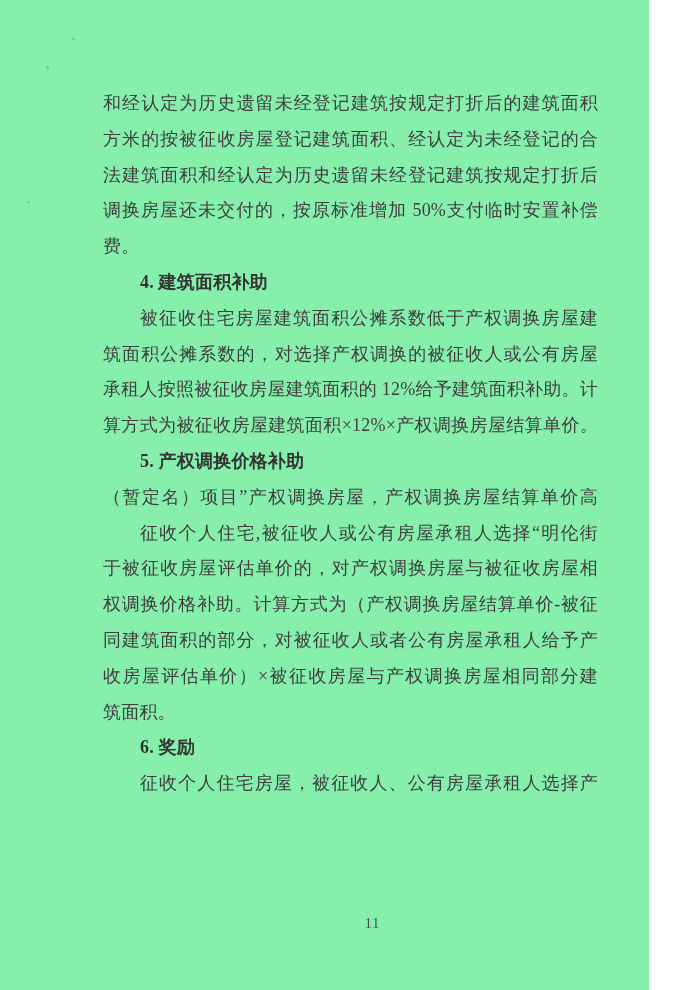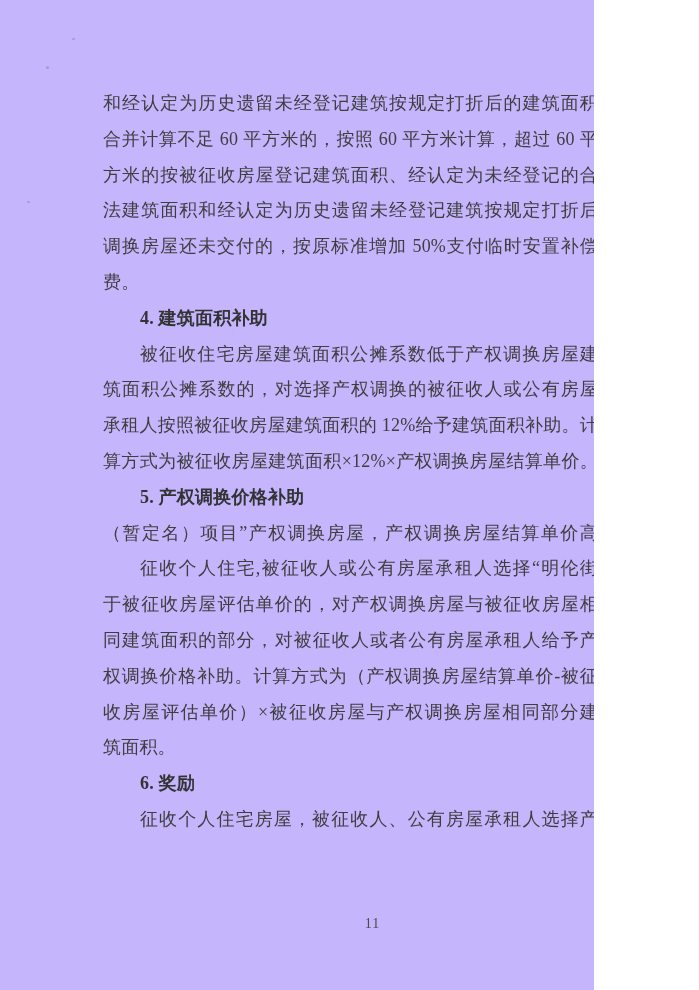--- a/index.html
+++ b/index.html
@@ -7,23 +7,23 @@
     padding: 0;
   }
   body {
     width: 699px;
     height: 990px;
     background: #ffffff;
     font-family: "Liberation Serif", serif;
   }
   .page {
     position: relative;
-    width: 594px;
+    width: 649px;
     height: 990px;
-    background: #c4b5fd;
+    background: #86efac;
     overflow: hidden;
   }
   .text-block {
     position: absolute;
     left: 103px;
     top: 86px;
     width: 495px;
   }
   .line {
     font-size: 18px;
@@ -70,36 +70,35 @@
 </head>
 <body>
 
 <div class="page">
   <div class="speck s1"></div>
   <div class="speck s2"></div>
   <div class="speck s3"></div>
 
   <main class="text-block">
       <div class="line just">和经认定为历史遗留未经登记建筑按规定打折后的建筑面积</div>
-      <div class="line just">合并计算不足 60 平方米的，按照 60 平方米计算，超过 60 平</div>
       <div class="line just">方米的按被征收房屋登记建筑面积、经认定为未经登记的合</div>
       <div class="line just">法建筑面积和经认定为历史遗留未经登记建筑按规定打折后</div>
       <div class="line just">调换房屋还未交付的，按原标准增加 50%支付临时安置补偿</div>
       <div class="line left">费。</div>
       <div class="line left bold ind">4. 建筑面积补助</div>
       <div class="line just ind">被征收住宅房屋建筑面积公摊系数低于产权调换房屋建</div>
       <div class="line just">筑面积公摊系数的，对选择产权调换的被征收人或公有房屋</div>
       <div class="line just">承租人按照被征收房屋建筑面积的 12%给予建筑面积补助。计</div>
       <div class="line just">算方式为被征收房屋建筑面积×12%×产权调换房屋结算单价。</div>
       <div class="line left bold ind">5. 产权调换价格补助</div>
       <div class="line just">（暂定名）项目”产权调换房屋，产权调换房屋结算单价高</div>
       <div class="line just ind">征收个人住宅,被征收人或公有房屋承租人选择“明伦街</div>
       <div class="line just">于被征收房屋评估单价的，对产权调换房屋与被征收房屋相</div>
+      <div class="line just">权调换价格补助。计算方式为（产权调换房屋结算单价-被征</div>
       <div class="line just">同建筑面积的部分，对被征收人或者公有房屋承租人给予产</div>
-      <div class="line just">权调换价格补助。计算方式为（产权调换房屋结算单价-被征</div>
       <div class="line just">收房屋评估单价）×被征收房屋与产权调换房屋相同部分建</div>
       <div class="line left">筑面积。</div>
       <div class="line left bold ind">6. 奖励</div>
       <div class="line just ind">征收个人住宅房屋，被征收人、公有房屋承租人选择产</div>
     </main>
 
   <div class="page-number">11</div>
 </div>
 
 </body></html>

